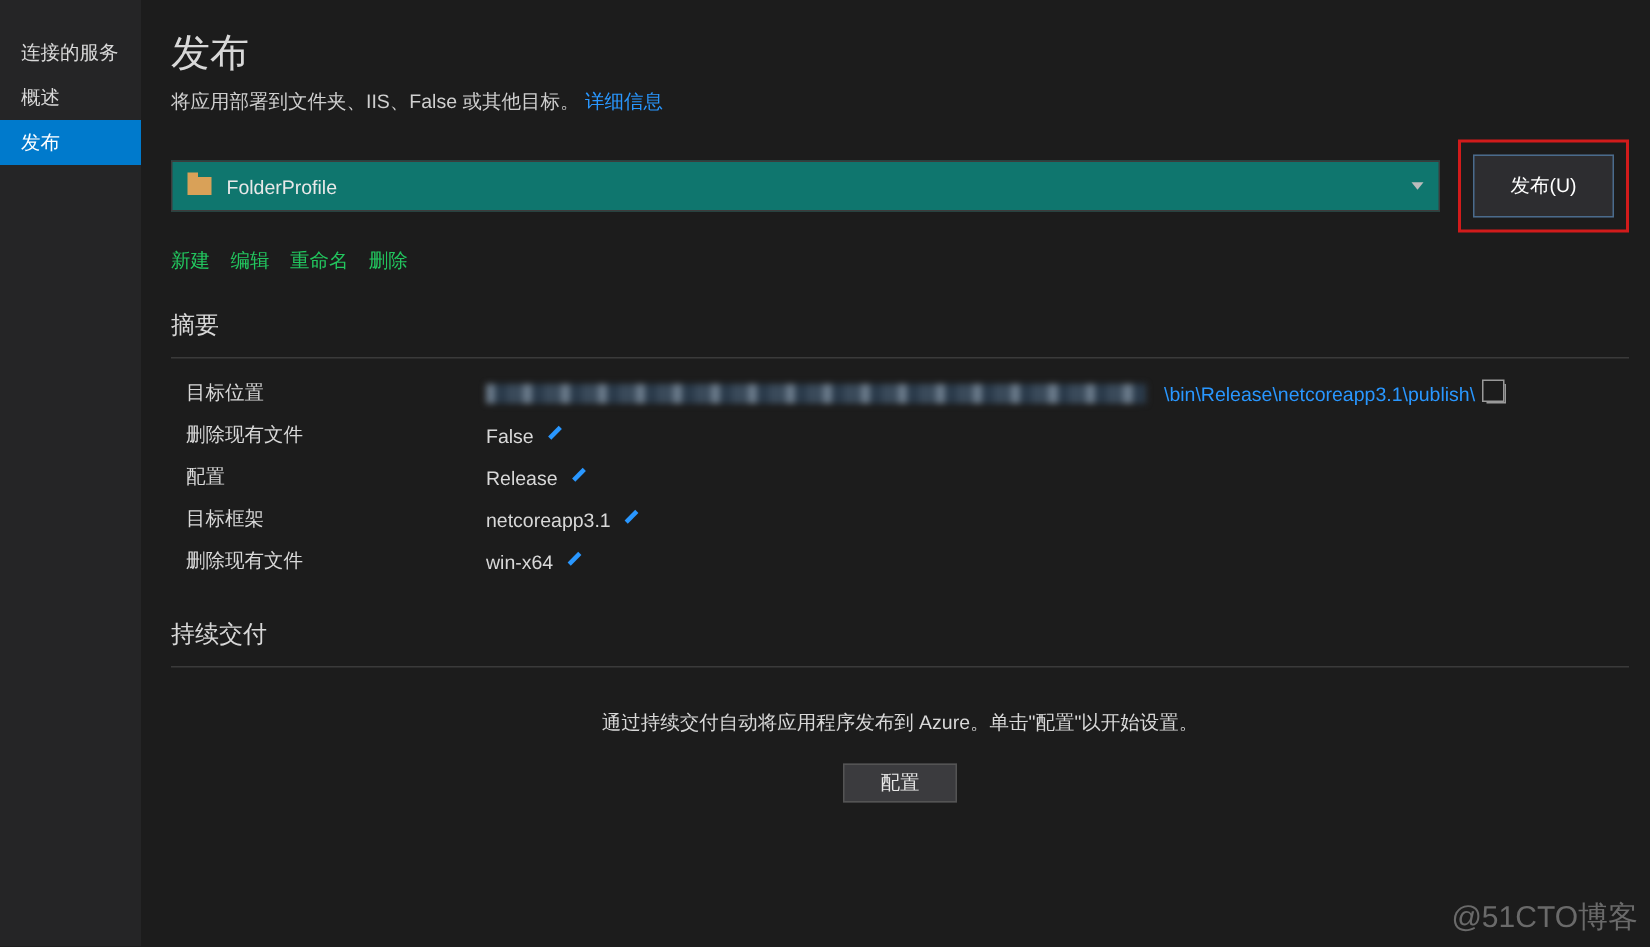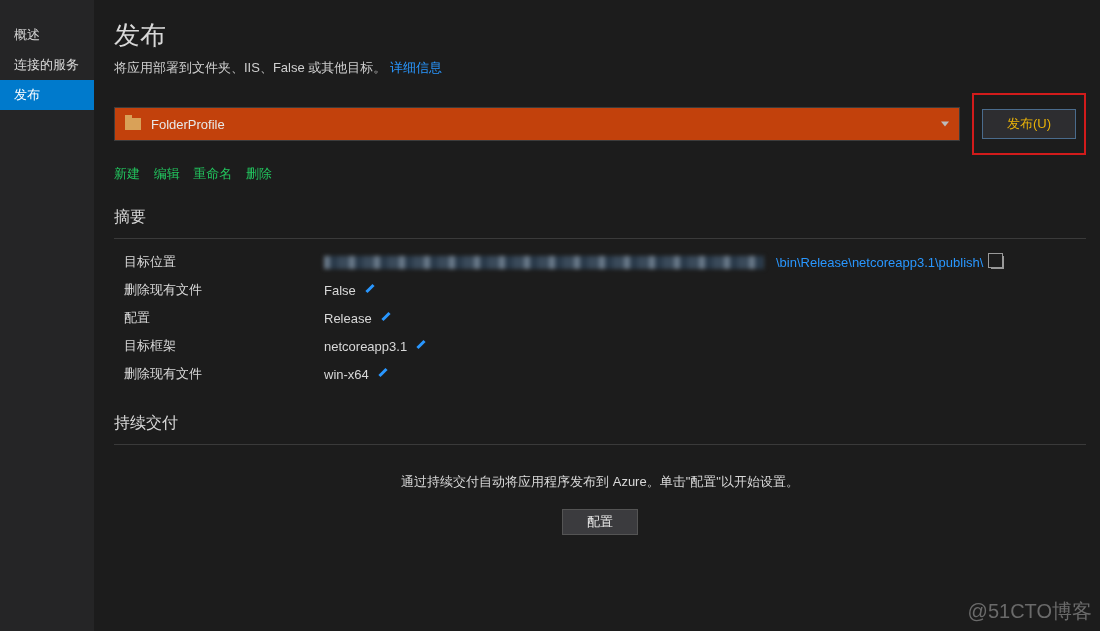--- a/index.html
+++ b/index.html
@@ -24,21 +24,21 @@
     cursor: pointer;
   }
   .side-item.active { background: #007acc; color: #fff; }
   .main { flex: 1; padding: 18px 14px 0 20px; }
   h1 { font-size: 26px; font-weight: 400; }
   .subtitle-row { margin: 6px 0 16px 0; color: #cfcfcf; }
   .link { color: #2997ff; cursor: pointer; }
   .profile-row { display: flex; align-items: center; gap: 12px; }
   .profile-select {
     flex: 1; height: 34px;
-    background: #c2410c; border: 1px solid #3c3c3c;
+    background: #0f766e; border: 1px solid #3c3c3c;
     display: flex; align-items: center;
     padding: 0 10px; position: relative;
     color: #e8e8e8;
   }
   .folder-icon {
     width: 16px; height: 12px; margin-right: 10px;
     background: #d9a158; position: relative;
   }
   .folder-icon::before {
     content: ""; position: absolute; top: -3px; left: 0;
@@ -52,24 +52,24 @@
     border-top: 5px solid #bcbcbc;
     transform: translateY(-50%);
   }
   .publish-wrap {
     border: 2px solid #d11b1b;
     padding: 12px 8px;
     display: flex; justify-content: center; align-items: center;
     width: 114px; height: 62px;
   }
   .publish-btn {
-    width: 94px; height: 30px;
+    width: 94px; height: 42px;
     border: 1px solid #4a6b8c;
     background: #2d2d30;
-    color: #eab308;
+    color: #ffffff;
     display: flex; align-items: center; justify-content: center;
     cursor: pointer;
   }
   .actions-row { margin: 10px 0 24px 0; }
   .actions-row span { color: #22c55e; margin-right: 10px; cursor: pointer; }
   .section-title {
     font-size: 16px; font-weight: 400;
     border-bottom: 1px solid #3a3a3a;
     padding-bottom: 10px; margin-bottom: 14px;
   }
@@ -110,22 +110,22 @@
   .watermark {
     position: absolute; right: 8px; bottom: 6px;
     color: #6a6a6a; font-size: 20px;
   }
 </style>
 </head>
 <body>
 
 <div class="wrap">
   <div class="sidebar">
+    <div class="side-item">连接的服务</div>
     <div class="side-item">概述</div>
-    <div class="side-item">连接的服务</div>
     <div class="side-item active">发布</div>
   </div>
 
   <div class="main">
     <h1>发布</h1>
     <div class="subtitle-row">
       <span>将应用部署到文件夹、IIS、False 或其他目标。</span>
       <span class="link">详细信息</span>
     </div>
 

